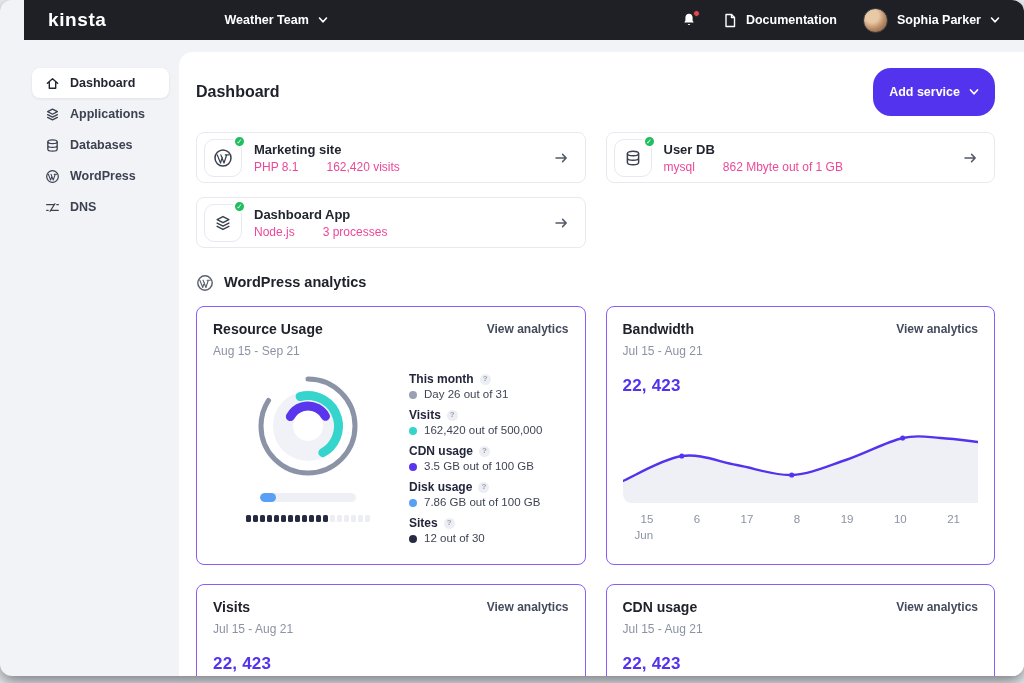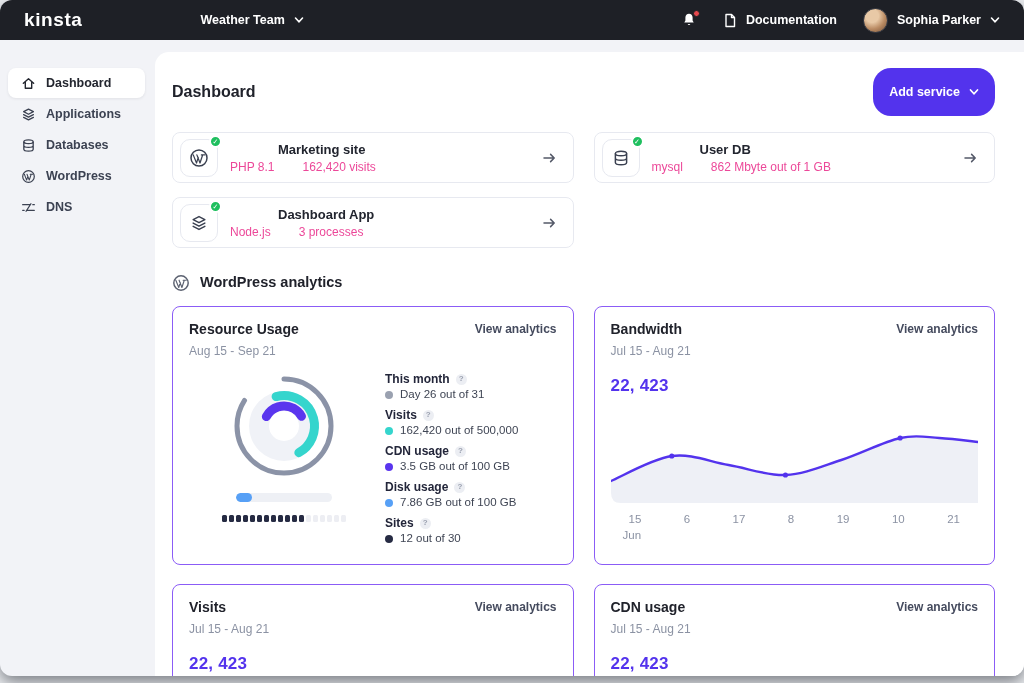--- a/index.html
+++ b/index.html
@@ -6,21 +6,21 @@
   html,body { width:1024px; height:683px; }
   body {
     font-family: "Liberation Sans", "DejaVu Sans", sans-serif;
     background:#eef0f3;
     -webkit-font-smoothing: antialiased;
   }
   .window{
     width:1024px; height:676px; border-radius:12px; overflow:hidden;
     box-shadow:0 6px 16px rgba(24,27,36,.55);
     background:#f2f3f7;
-    display:flex; flex-direction:column;
+    display:flex; flex-direction:column;padding-left:24px;
   }
   
   .topbar{
     height:40px; flex:0 0 40px; background:#1e2026; color:#fff;
     display:flex; align-items:center; padding:0 24px;
   }
   .logo{ font-size:19px; font-weight:800; letter-spacing:.6px; color:#fff; }
   .team-sel{ margin-left:118px; display:flex; align-items:center; gap:9px;
     font-size:12.5px; font-weight:700; cursor:pointer; }
   .top-right{ margin-left:auto; display:flex; align-items:center; gap:26px; }
@@ -54,21 +54,21 @@
   .services-grid{ display:grid; grid-template-columns:1fr 1fr; gap:14px 20px; margin-bottom:26px; }
   .svc-card{ height:51px; border:1px solid #e7e9f0; border-radius:8px; background:#fff;
     display:flex; align-items:center; padding:0 16px 0 7px; cursor:pointer; }
   .tile-wrap{ position:relative; }
   .icon-tile{ width:38px; height:38px; border:1px solid #e7e9f0; border-radius:10px;
     display:flex; align-items:center; justify-content:center; color:#3a4050; background:#fff; }
   .ok-badge{ position:absolute; top:-4px; right:-4px; width:13px; height:13px; border-radius:50%;
     background:#1fbf5f; border:2px solid #fff; display:flex; align-items:center; justify-content:center;
     color:#fff; font-size:7px; font-weight:800; line-height:1; }
   .svc-text{ margin-left:12px; }
-  .svc-name{ font-size:13px; font-weight:800; color:#22252f;margin-left:48px; }
+  .svc-name{ font-size:13px; font-weight:800; color:#22252f; }
   .svc-meta{ display:flex; gap:28px; font-size:12px; color:#ec4899; margin-top:3px; }
   .svc-arrow{ margin-left:auto; display:flex; }
   
   .analytics-head{ display:flex; align-items:flex-start; gap:10px; margin-bottom:14px; }
   .analytics-title{ font-size:14.5px; font-weight:800; color:#20222b; }
   .analytics-grid{ display:grid; grid-template-columns:1fr 1fr; gap:19px 20px; }
   .a-card{ height:259px; border:1px solid #8b5cf6; border-radius:8px; background:#fff;
     padding:14px 16px; }
   .card-top{ display:flex; align-items:center; justify-content:space-between; }
   .card-title{ font-size:14px; font-weight:800; color:#20222b; }

